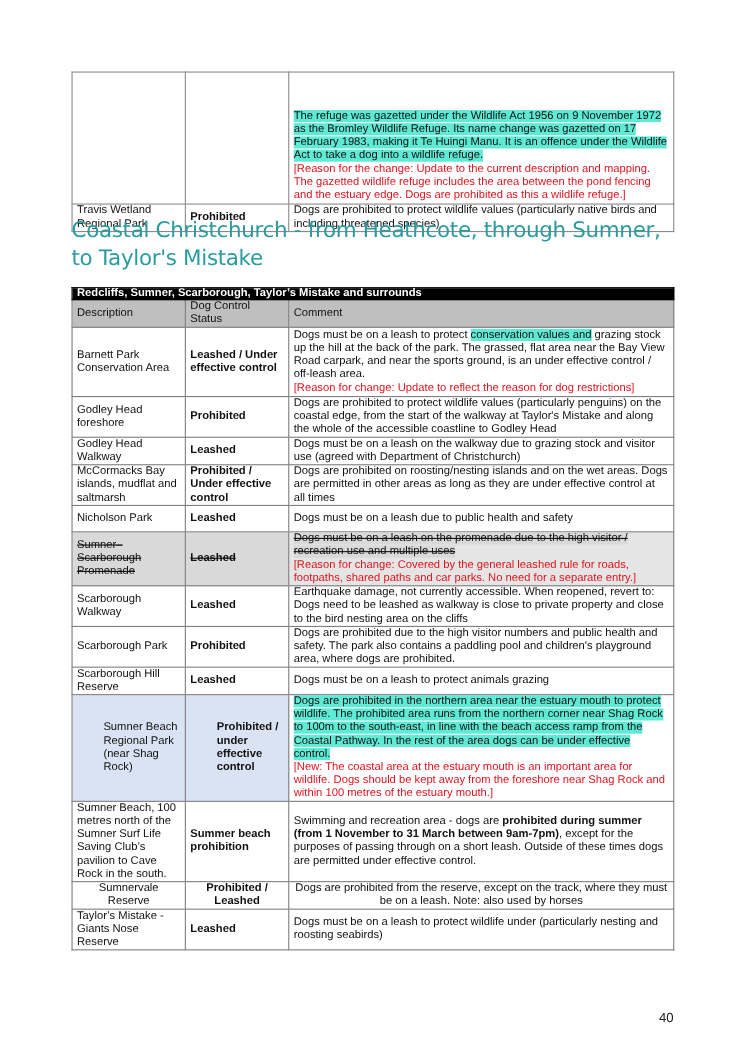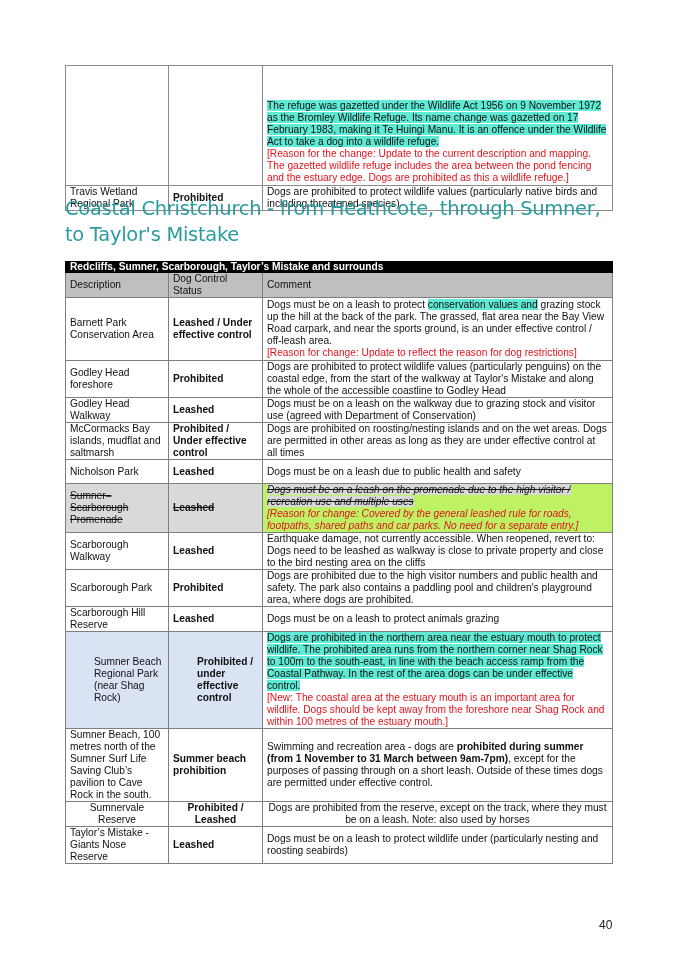--- a/index.html
+++ b/index.html
@@ -10,21 +10,21 @@
   .t1 { position: absolute; left: 65px; top: 65px; width: 547px; }
   .t1 td { border-color: #8a8a8a; }
   .c1 { width: 103px; }
   .c2 { width: 94px; }
   .c3 { width: 350px; }
   .status { font-weight: bold; }
   .hl { background: #5eead4; }
   .red { color: #e0141e; }
   .strike { text-decoration: line-through; }
   .grey-row td { background: #d9d9d9; }
-  .grey-row td.c3 { background: #bef264; font-style: italic; }
+  .grey-row td.c3 { background: #e5e5e5; }
   .blue-row td.c1, .blue-row td.c2 { background: #dae3f3; padding-left: 28px; }
   h2 { position: absolute; left: 65px; top: 196px; margin: 0; width: 540px;
        font-family: "DejaVu Sans", sans-serif; font-weight: normal; font-size: 19.5px; line-height: 26px;
        color: #2a9b9e; letter-spacing: -0.3px; }
   .t2 { position: absolute; left: 65px; top: 261px; width: 547px; }
   .region td { background: #000; color: #fff; font-weight: bold; height: 10px; line-height: 10px; padding: 0 4px; border-color: #000; }
   .colhead td { background: #bfbfbf; height: 22px; }
   .pagenum { position: absolute; left: 599px; top: 918px; font-size: 12px; color: #222; }
   .pad { padding-top: 1px; padding-bottom: 1px; }
 </style>
@@ -84,21 +84,21 @@
 
   <tr style="height:36px;">
     <td class="c1">Godley Head foreshore</td>
     <td class="c2 status">Prohibited</td>
     <td class="c3">Dogs are prohibited to protect wildlife values (particularly penguins) on the coastal edge, from the start of the walkway at Taylor's Mistake and along the whole of the accessible coastline to Godley Head</td>
   </tr>
 
   <tr style="height:24px;">
     <td class="c1">Godley Head Walkway</td>
     <td class="c2 status">Leashed</td>
-    <td class="c3">Dogs must be on a leash on the walkway due to grazing stock and visitor use (agreed with Department of Conservation)</td>
+    <td class="c3">Dogs must be on a leash on the walkway due to grazing stock and visitor use (agreed with Department of Christchurch)</td>
   </tr>
 
   <tr style="height:36px;">
     <td class="c1">McCormacks Bay islands, mudflat and saltmarsh</td>
     <td class="c2 status">Prohibited / Under effective control</td>
     <td class="c3">Dogs are prohibited on roosting/nesting islands and on the wet areas. Dogs are permitted in other areas as long as they are under effective control at all times</td>
   </tr>
 
   <tr style="height:24px;">
     <td class="c1">Nicholson Park</td>

